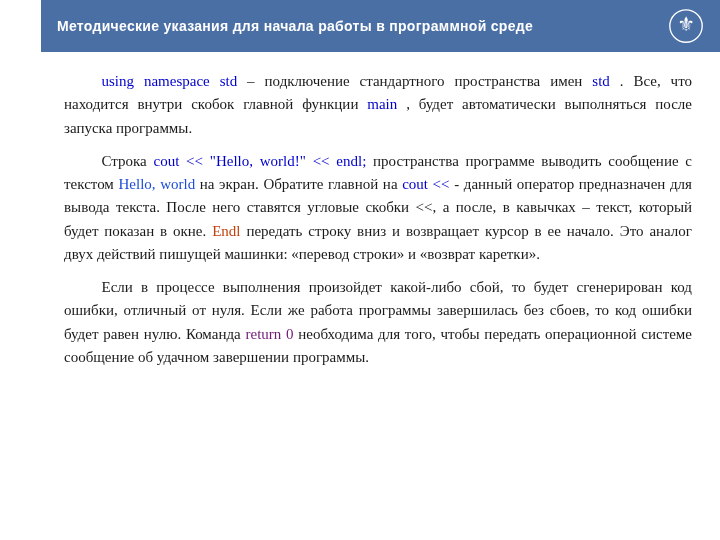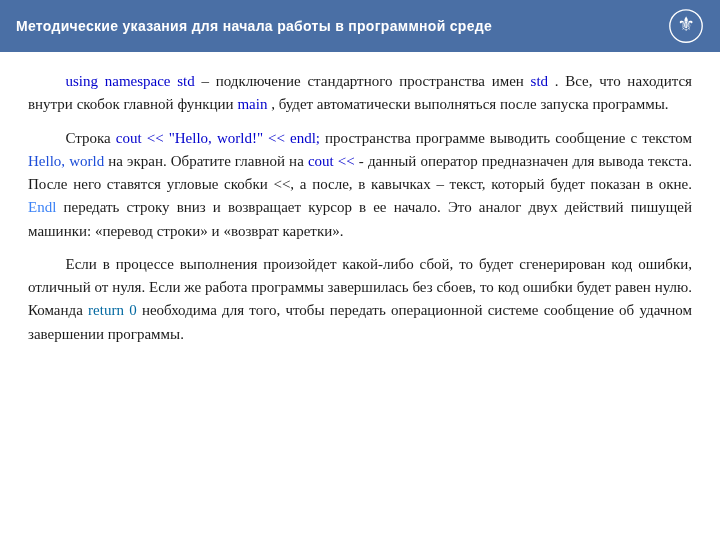--- a/index.html
+++ b/index.html
@@ -19,20 +19,21 @@
     }
 
     .header {
       background: #4a6fa5;
       color: #ffffff;
       padding: 8px 16px;
       display: flex;
       align-items: center;
       justify-content: space-between;
       min-height: 36px;
+      margin-left: 41px;
     }
 
     .header-title {
       font-size: 14px;
       font-weight: bold;
       font-family: Arial, sans-serif;
       letter-spacing: 0.3px;
     }
 
     .header-emblem {
@@ -50,36 +51,37 @@
     .para {
       margin-bottom: 10px;
     }
 
     .para:last-child {
       margin-bottom: 0;
     }
 
     .indent {
       text-indent: 2.5em;
+      margin-left: 36px;
     }
 
     .code-kw {
       color: #0000cc;
     }
 
     .highlight-green {
       color: #1d4ed8;
     }
 
     .highlight-blue {
-      color: #3b82f6;
+      color: #c2410c;
     }
 
     .return-kw {
-      color: #0369a1;
+      color: #701a75;
     }
   </style>
 </head>
 <body>
 
 <div class="header">
   <span class="header-title">Методические указания для начала работы в программной среде</span>
 
   <svg class="header-emblem" viewBox="0 0 40 40" xmlns="http://www.w3.org/2000/svg">
     <circle cx="20" cy="20" r="18" fill="none" stroke="#ffffff" stroke-width="1.5"></circle>

